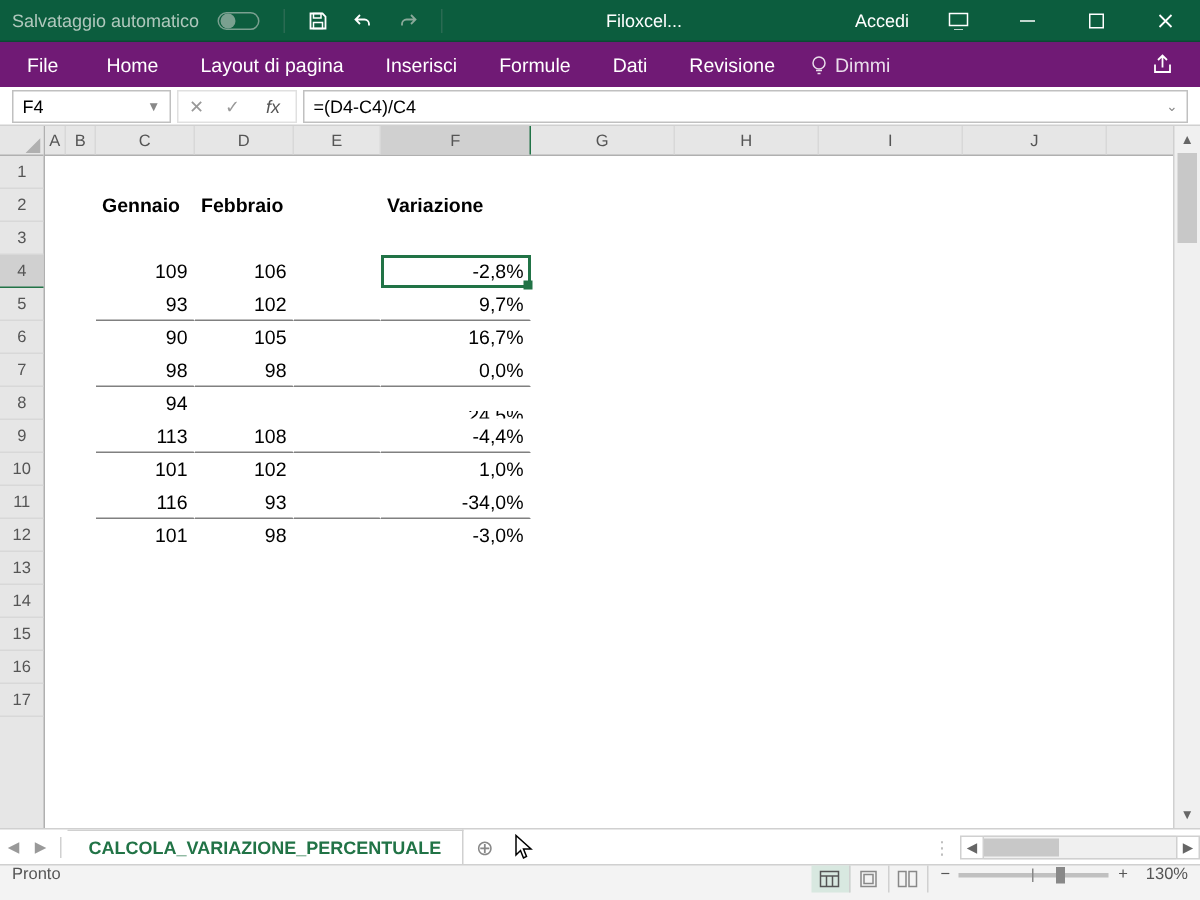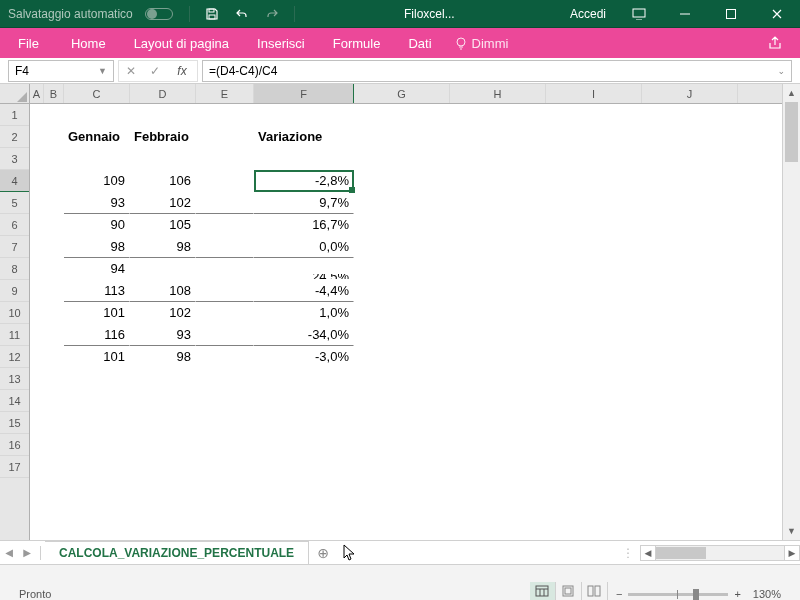--- a/index.html
+++ b/index.html
@@ -6,21 +6,21 @@
 body{width:800px;height:600px;background:#fff;overflow:hidden;display:flex;flex-direction:column}
 .titlebar{height:28px;background:#0c5d3e;display:flex;align-items:center;color:#cde;font-size:12px;border-bottom:1px solid #0a4a32}
 .tb-left{display:flex;align-items:center;gap:6px;padding-left:8px;color:#b0c8bd}
 .toggle{width:28px;height:12px;border:1px solid #7aa090;border-radius:6px;display:inline-flex;align-items:center;padding:1px;margin:0 6px}
 .toggle-knob{width:10px;height:10px;border-radius:50%;background:#7aa090}
 .qat-btn{width:24px;height:24px;display:flex;align-items:center;justify-content:center;color:#fff;cursor:pointer}
 .sep{width:1px;height:16px;background:#2a6b52;margin:0 4px}
 .tb-center{flex:1;text-align:center;color:#fff;font-size:12px}
 .tb-right{display:flex;align-items:center;gap:0;color:#fff}
 .win-btn{width:46px;height:28px;display:flex;align-items:center;justify-content:center;cursor:pointer;font-size:11px}
-.ribbon-tabs{height:30px;background:#ec4899;display:flex;color:#fff;font-size:13px;padding:0 4px}
+.ribbon-tabs{height:30px;background:#701a75;display:flex;color:#fff;font-size:13px;padding:0 4px}
 .rtab{padding:0 14px;height:30px;display:flex;align-items:center;cursor:pointer}
 .rtab.file{margin-right:4px}
 .tell{margin-left:8px;display:flex;align-items:center;gap:4px;opacity:.85}
 .bulb{width:14px;height:14px}
 .share-ic{margin-left:auto;padding:0 12px;display:flex;align-items:center}
 .formula-row{height:26px;background:#fff;border-bottom:1px solid #d0d0d0;display:flex;align-items:center;font-size:12px}
 .namebox{width:106px;height:22px;border:1px solid #c0c0c0;margin:0 4px 0 8px;display:flex;align-items:center;padding:0 6px;background:#fff;justify-content:space-between}
 .nb-dd{color:#888;font-size:9px}
 .fb-grp{display:flex;align-items:center;border:1px solid #e0e0e0;height:22px}
 .fb-btn{width:24px;height:22px;display:flex;align-items:center;justify-content:center;color:#999;cursor:pointer;font-size:12px}
@@ -54,21 +54,21 @@
 .st-nav{width:18px;height:24px;display:flex;align-items:center;justify-content:center;color:#999;cursor:pointer;font-size:10px}
 .st-sep{width:1px;height:14px;background:#d0d0d0;margin:0 4px}
 .st-tab{height:24px;padding:0 14px;display:flex;align-items:center;border-right:1px solid #d0d0d0;color:#217346;font-weight:bold;cursor:pointer;background:#fff;border-top:1px solid #d0d0d0}
 .st-add{width:28px;display:flex;align-items:center;justify-content:center;color:#888;cursor:pointer;font-size:14px}
 .st-spacer{flex:1}
 .st-grip{color:#bbb;padding:0 6px;font-size:12px}
 .hscroll{display:flex;align-items:center;width:160px}
 .hs-btn{width:16px;height:16px;display:flex;align-items:center;justify-content:center;font-size:9px;color:#666;cursor:pointer;border:1px solid #d0d0d0}
 .hs-track{flex:1;height:16px;background:#f0f0f0;border-top:1px solid #d0d0d0;border-bottom:1px solid #d0d0d0;position:relative}
 .hs-thumb{position:absolute;left:0;top:1px;bottom:1px;width:50px;background:#c8c8c8}
-.status{height:36px;background:#f3f3f3;border-top:1px solid #d0d0d0;display:flex;align-items:flex-end;font-size:11px;color:#555;padding:0 19px}
+.status{height:24px;background:#f3f3f3;border-top:1px solid #d0d0d0;display:flex;align-items:flex-start;font-size:11px;color:#555;padding:0 8px}
 .status .sp{flex:1}
 .vbtn{width:26px;height:18px;display:flex;align-items:center;justify-content:center;border-right:1px solid #d0d0d0;cursor:pointer}
 .vbtn.active{background:#d8e8e0}
 .zoom{display:flex;align-items:center;gap:6px;margin-left:8px}
 .zslider{width:100px;height:3px;background:#c0c0c0;position:relative;cursor:pointer}
 .zknob{position:absolute;top:-4px;left:65px;width:6px;height:11px;background:#888}
 .ztick{position:absolute;top:-3px;left:49px;width:1px;height:9px;background:#888}
 .cursor{position:absolute;pointer-events:none}
 </style>
 </head>
@@ -127,20 +127,21 @@
   </div>
 </div>
 
 <div class="ribbon-tabs">
   <div class="rtab file">File</div>
   <div class="rtab">Home</div>
   <div class="rtab">Layout di pagina</div>
   <div class="rtab">Inserisci</div>
   <div class="rtab">Formule</div>
   <div class="rtab">Dati</div>
+  <div class="rtab">Revisione</div>
   <div class="tell">
     <svg class="bulb" viewBox="0 0 14 14">
         <circle cx="7" cy="6" r="4" fill="none" stroke="#fff"></circle>
         <path d="M5 11h4M6 13h2" stroke="#fff"></path>
       </svg>
     <span>Dimmi</span>
   </div>
   <div class="share-ic">
       <svg width="16" height="14" viewBox="0 0 16 14">
         <path d="M2 7v5h10V7M7 9V1M4 4l3-3 3 3" fill="none" stroke="#fff" stroke-width="1.2"></path>

